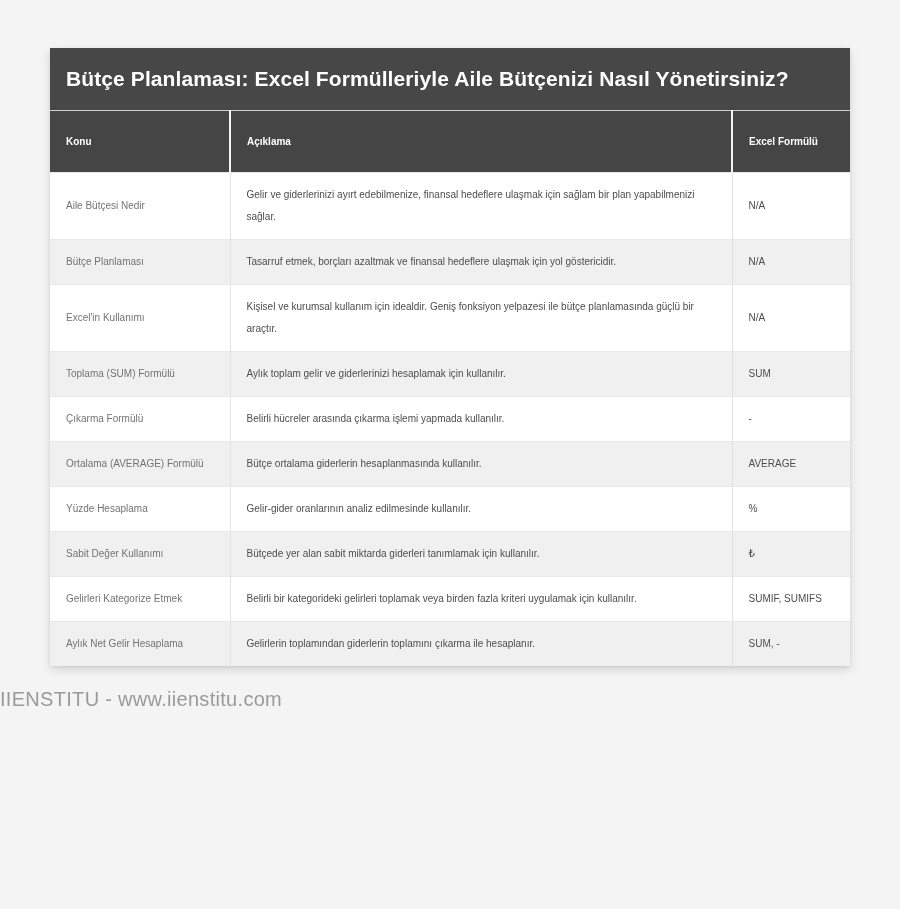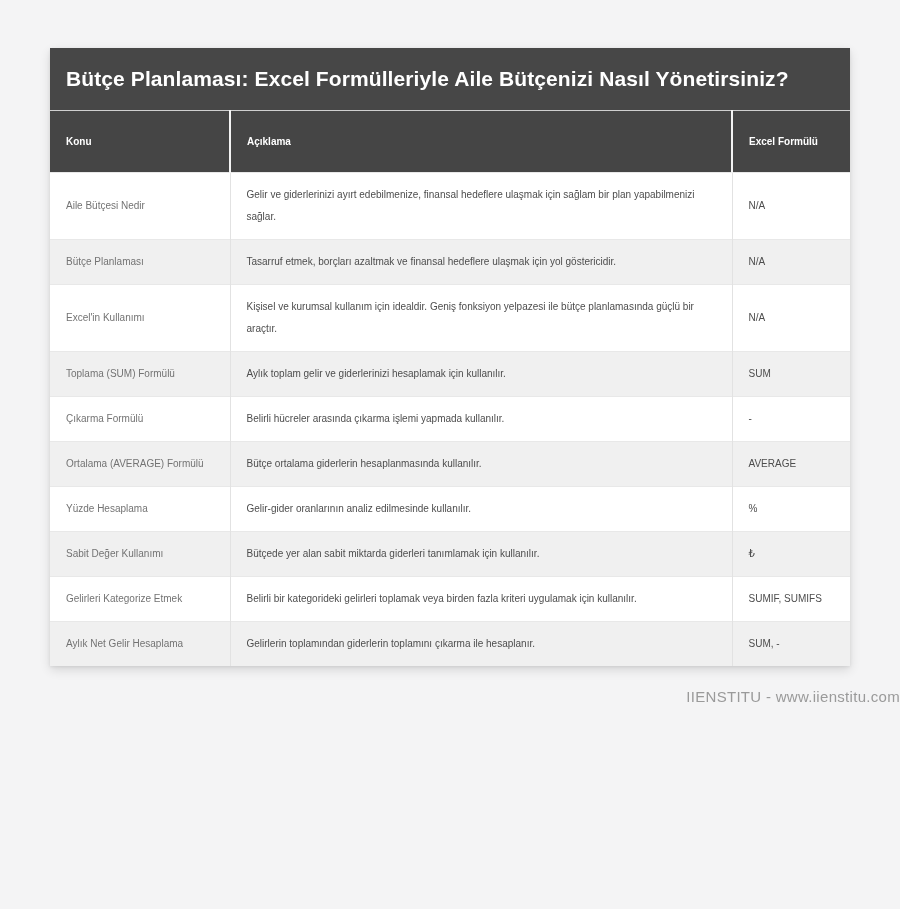--- a/index.html
+++ b/index.html
@@ -54,23 +54,23 @@
     line-height: 22px;
     border-top: 1px solid #e8e8e8;
     border-left: 1px solid #e2e2e2;
     word-wrap: break-word;
   }
   tbody td:first-child { border-left: none; }
   tbody tr:nth-child(even) td { background: #f0f0f0; }
   tbody tr:nth-child(odd) td { background: #ffffff; }
   tbody td.konu { color: #737373; }
   .footer {
-    text-align: right;
+    text-align: left;
     color: #9a9a9a;
-    font-size: 15px;
+    font-size: 20px;
     margin-top: 22px;
     letter-spacing: 0.3px;
   }
 </style>
 </head>
 <body>
 
 <div class="card">
   <div class="card-title">Bütçe Planlaması: Excel Formülleriyle Aile Bütçenizi Nasıl Yönetirsiniz?</div>
 

